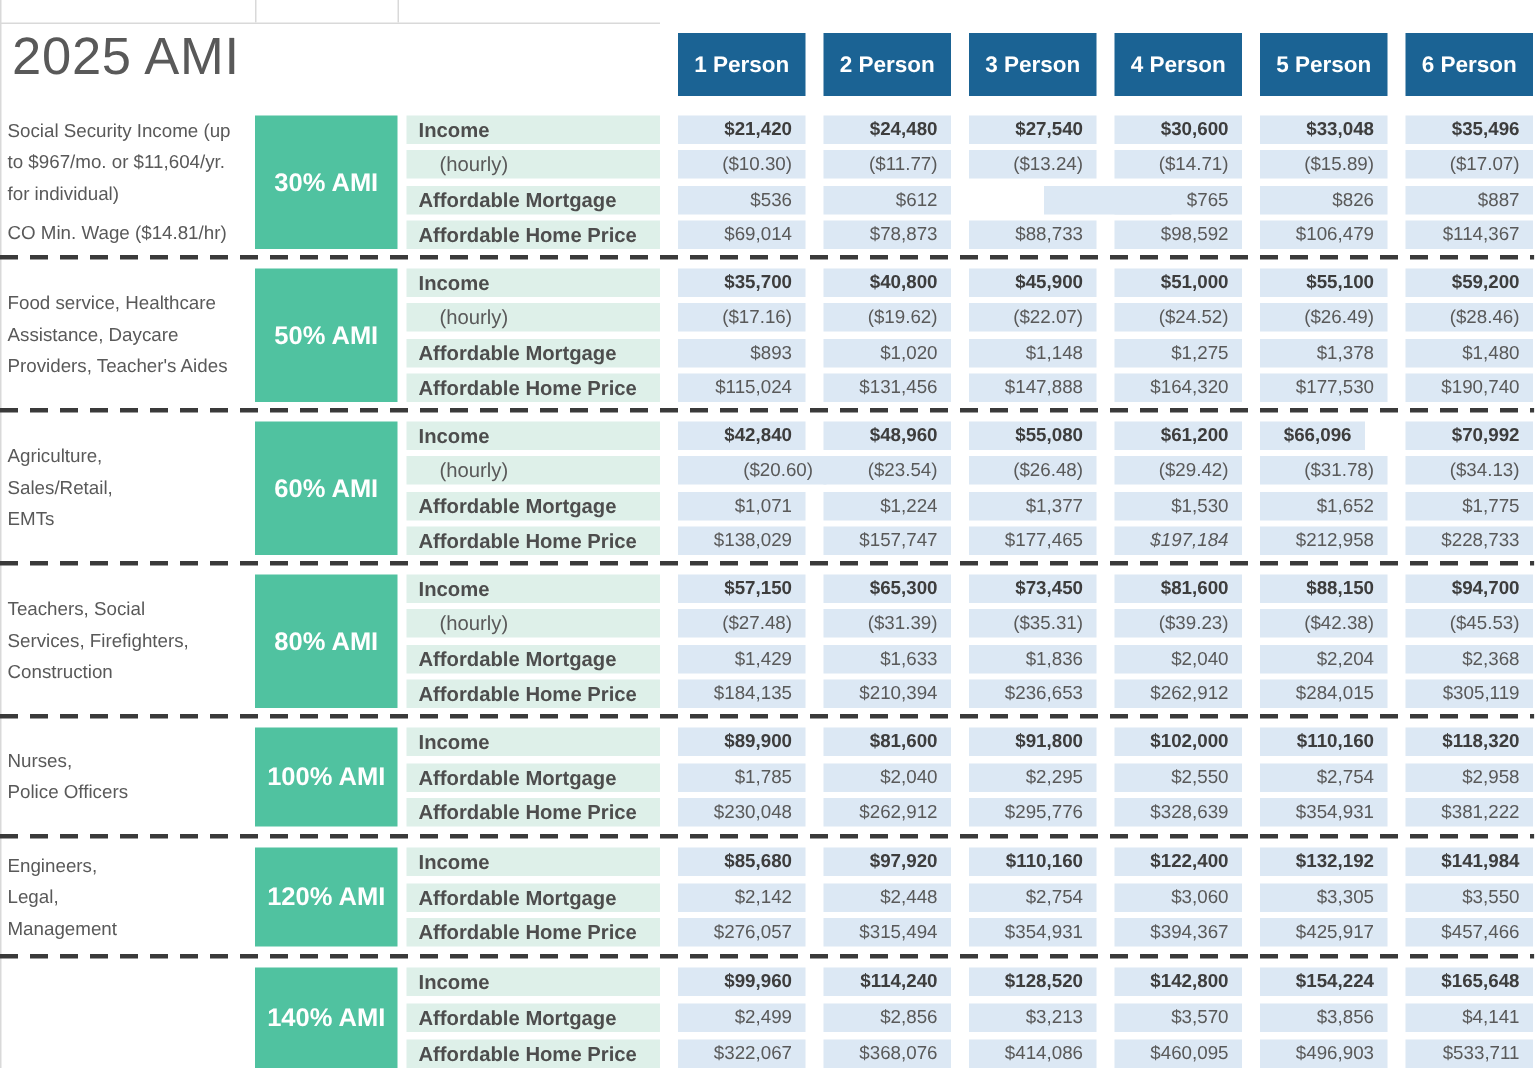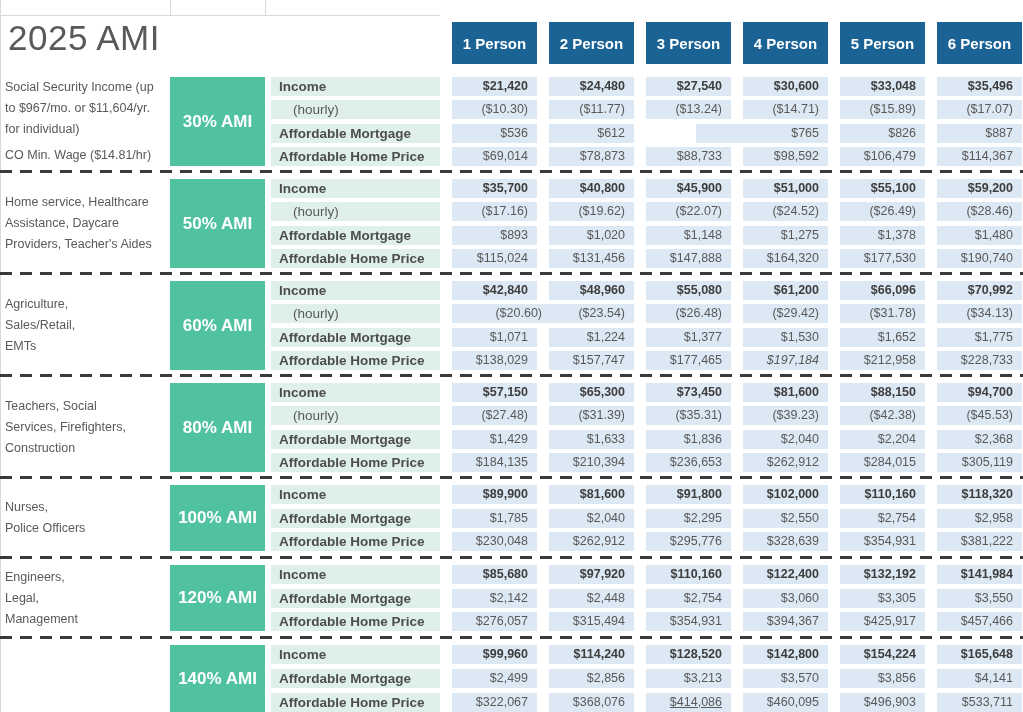--- a/index.html
+++ b/index.html
@@ -121,21 +121,21 @@
         <div class="val-cell" style="top: 70px; left: 452px; width: 85px;">$69,014</div>
         <div class="val-cell" style="top: 70px; left: 549px; width: 85px;">$78,873</div>
         <div class="val-cell" style="top: 70px; left: 646px; width: 85px;">$88,733</div>
         <div class="val-cell" style="top: 70px; left: 743px; width: 85px;">$98,592</div>
         <div class="val-cell" style="top: 70px; left: 840px; width: 85px;">$106,479</div>
         <div class="val-cell" style="top: 70px; left: 937px; width: 85px;">$114,367</div>
       </div>
       <div class="section" style="top: 179px; height: 89px;">
         <div class="desc">
           <div class="para">
-            <div>Home service, Healthcare</div>
+            <div>Food service, Healthcare</div>
             <div>Assistance, Daycare</div>
             <div>Providers, Teacher's Aides</div>
           </div>
         </div>
         <div class="ami-box">50% AMI</div>
         <div class="row-label" style="top: 0px;">Income</div>
         <div class="val-cell income" style="top: 0px; left: 452px; width: 85px;">$35,700</div>
         <div class="val-cell income" style="top: 0px; left: 549px; width: 85px;">$40,800</div>
         <div class="val-cell income" style="top: 0px; left: 646px; width: 85px;">$45,900</div>
         <div class="val-cell income" style="top: 0px; left: 743px; width: 85px;">$51,000</div>
@@ -170,21 +170,21 @@
             <div>Sales/Retail,</div>
             <div>EMTs</div>
           </div>
         </div>
         <div class="ami-box">60% AMI</div>
         <div class="row-label" style="top: 0px;">Income</div>
         <div class="val-cell income" style="top: 0px; left: 452px; width: 85px;">$42,840</div>
         <div class="val-cell income" style="top: 0px; left: 549px; width: 85px;">$48,960</div>
         <div class="val-cell income" style="top: 0px; left: 646px; width: 85px;">$55,080</div>
         <div class="val-cell income" style="top: 0px; left: 743px; width: 85px;">$61,200</div>
-        <div class="val-cell income" style="top: 0px; left: 840px; width: 85px;">$66,096</div>
+        <div class="val-cell income" style="top: 0px; left: 840px; width: 70px;">$66,096</div>
         <div class="val-cell income" style="top: 0px; left: 937px; width: 85px;">$70,992</div>
         <div class="row-label hourly" style="top: 23px;">(hourly)</div>
         <div class="val-cell" style="top: 23px; left: 452px; width: 99px;">($20.60)</div>
         <div class="val-cell" style="top: 23px; left: 549px; width: 85px;">($23.54)</div>
         <div class="val-cell" style="top: 23px; left: 646px; width: 85px;">($26.48)</div>
         <div class="val-cell" style="top: 23px; left: 743px; width: 85px;">($29.42)</div>
         <div class="val-cell" style="top: 23px; left: 840px; width: 85px;">($31.78)</div>
         <div class="val-cell" style="top: 23px; left: 937px; width: 85px;">($34.13)</div>
         <div class="row-label" style="top: 47px;">Affordable Mortgage</div>
         <div class="val-cell" style="top: 47px; left: 452px; width: 85px;">$1,071</div>
@@ -313,21 +313,21 @@
         <div class="row-label" style="top: 24px;">Affordable Mortgage</div>
         <div class="val-cell" style="top: 24px; left: 452px; width: 85px;">$2,499</div>
         <div class="val-cell" style="top: 24px; left: 549px; width: 85px;">$2,856</div>
         <div class="val-cell" style="top: 24px; left: 646px; width: 85px;">$3,213</div>
         <div class="val-cell" style="top: 24px; left: 743px; width: 85px;">$3,570</div>
         <div class="val-cell" style="top: 24px; left: 840px; width: 85px;">$3,856</div>
         <div class="val-cell" style="top: 24px; left: 937px; width: 85px;">$4,141</div>
         <div class="row-label" style="top: 48px;">Affordable Home Price</div>
         <div class="val-cell" style="top: 48px; left: 452px; width: 85px;">$322,067</div>
         <div class="val-cell" style="top: 48px; left: 549px; width: 85px;">$368,076</div>
-        <div class="val-cell" style="top: 48px; left: 646px; width: 85px; text-decoration: underline;">$414,086</div>
+        <div class="val-cell" style="top: 48px; left: 646px; width: 85px;">$414,086</div>
         <div class="val-cell" style="top: 48px; left: 743px; width: 85px;">$460,095</div>
         <div class="val-cell" style="top: 48px; left: 840px; width: 85px;">$496,903</div>
         <div class="val-cell" style="top: 48px; left: 937px; width: 85px;">$533,711</div>
       </div>
     </div>
 <div class="dash-sep" style="top: 170px;"></div>
     <div class="dash-sep" style="top: 272px;"></div>
     <div class="dash-sep" style="top: 374px;"></div>
     <div class="dash-sep" style="top: 476px;"></div>
     <div class="dash-sep" style="top: 556px;"></div>

